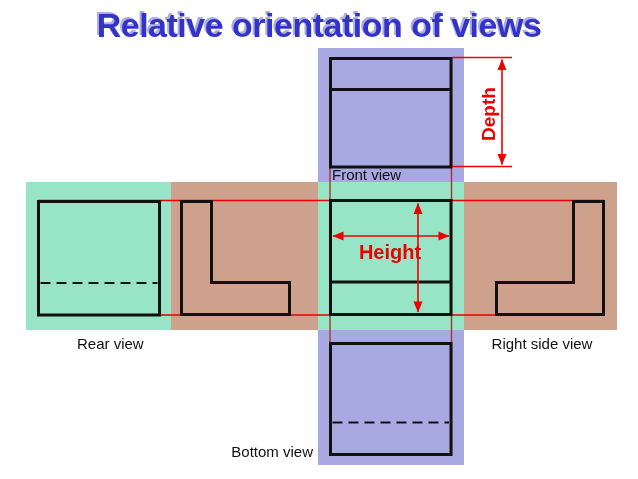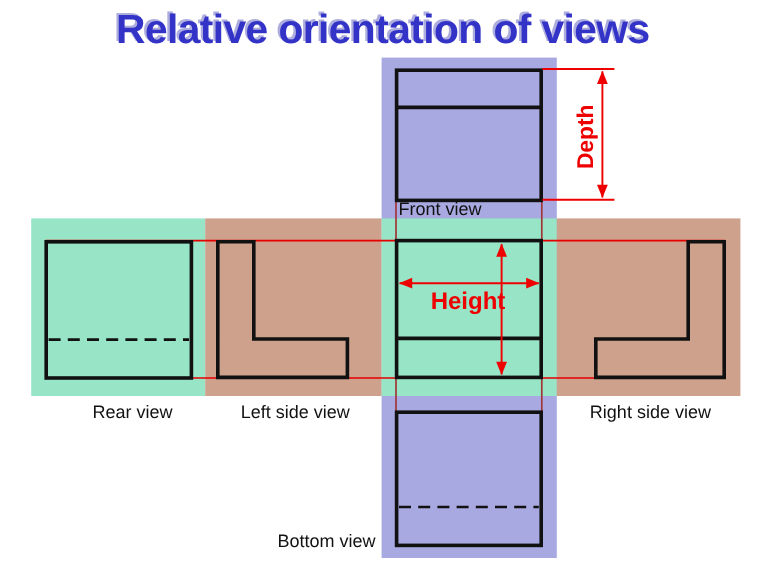--- a/index.html
+++ b/index.html
@@ -87,20 +87,19 @@
 
     <line class="dim" x1="333" y1="236" x2="449" y2="236" marker-start="url(#arrow)" marker-end="url(#arrow)"></line>
 
     <line class="dim" x1="418" y1="203.5" x2="418" y2="312" marker-start="url(#arrow)" marker-end="url(#arrow)"></line>
   </svg>
 
   <div id="title">Relative orientation of views</div>
 
   <div class="lbl" id="lbl-front">Front view</div>
   <div class="lbl" id="lbl-rear">Rear view</div>
-  <div class="lbl" id="lbl-left">Left side view</div>
   <div class="lbl" id="lbl-bottom">Bottom view</div>
   <div class="lbl" id="lbl-right">Right side view</div>
 
   <div class="dim-lbl" id="lbl-height">Height</div>
   <div class="dim-lbl" id="lbl-depth">Depth</div>
 
 </div>
 
 </body></html>

